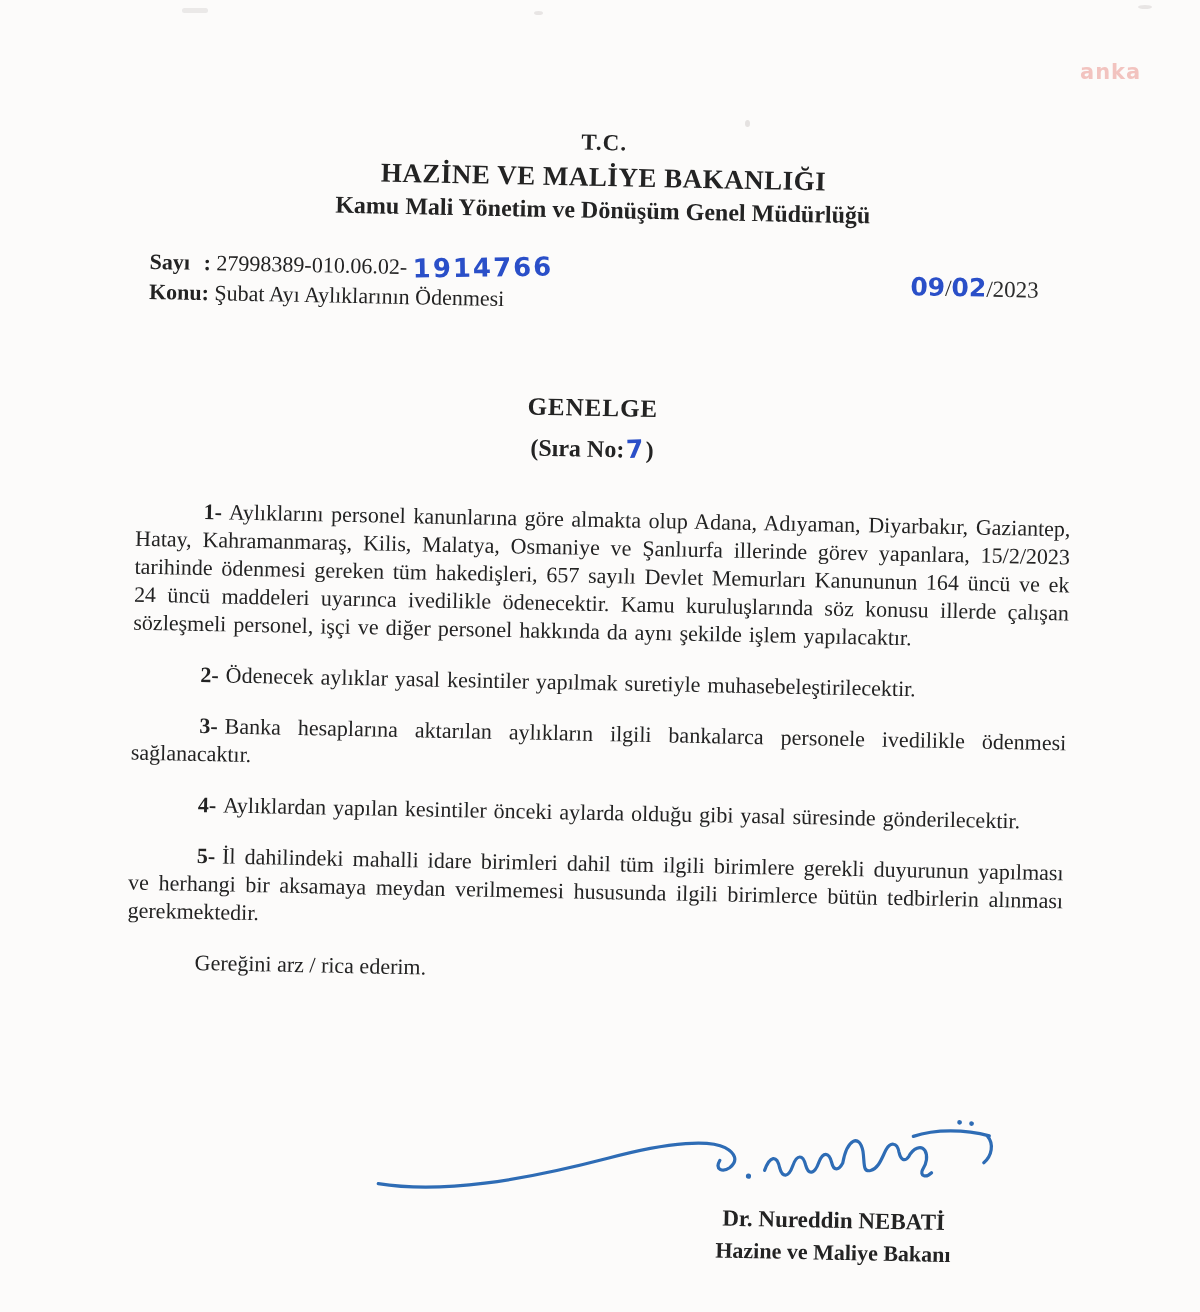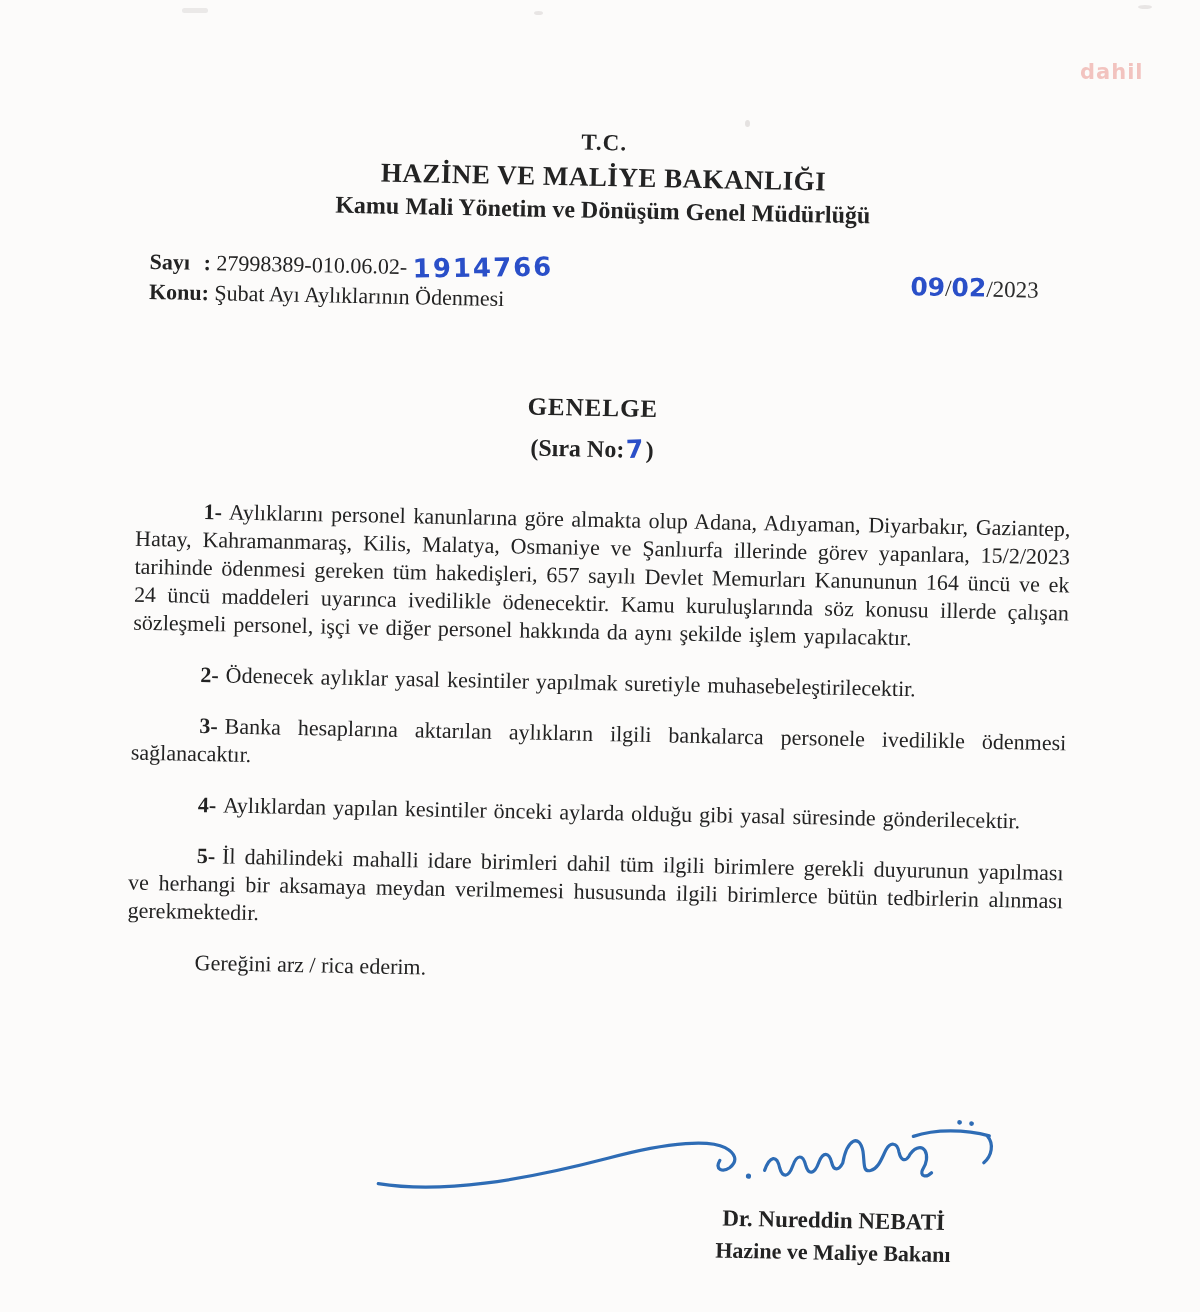--- a/index.html
+++ b/index.html
@@ -110,17 +110,17 @@
     </g>
   </svg>
 
   <div class="signBlock">
     <div class="signName">Dr. Nureddin NEBATİ</div>
     <div class="signTitle">Hazine ve Maliye Bakanı</div>
   </div>
 
 </div>
 
-<div class="watermark">dahil</div>
+<div class="watermark">anka</div>
 <div class="speck s1"></div>
 <div class="speck s2"></div>
 <div class="speck s3"></div>
 <div class="speck s4"></div>
 
 </body></html>

